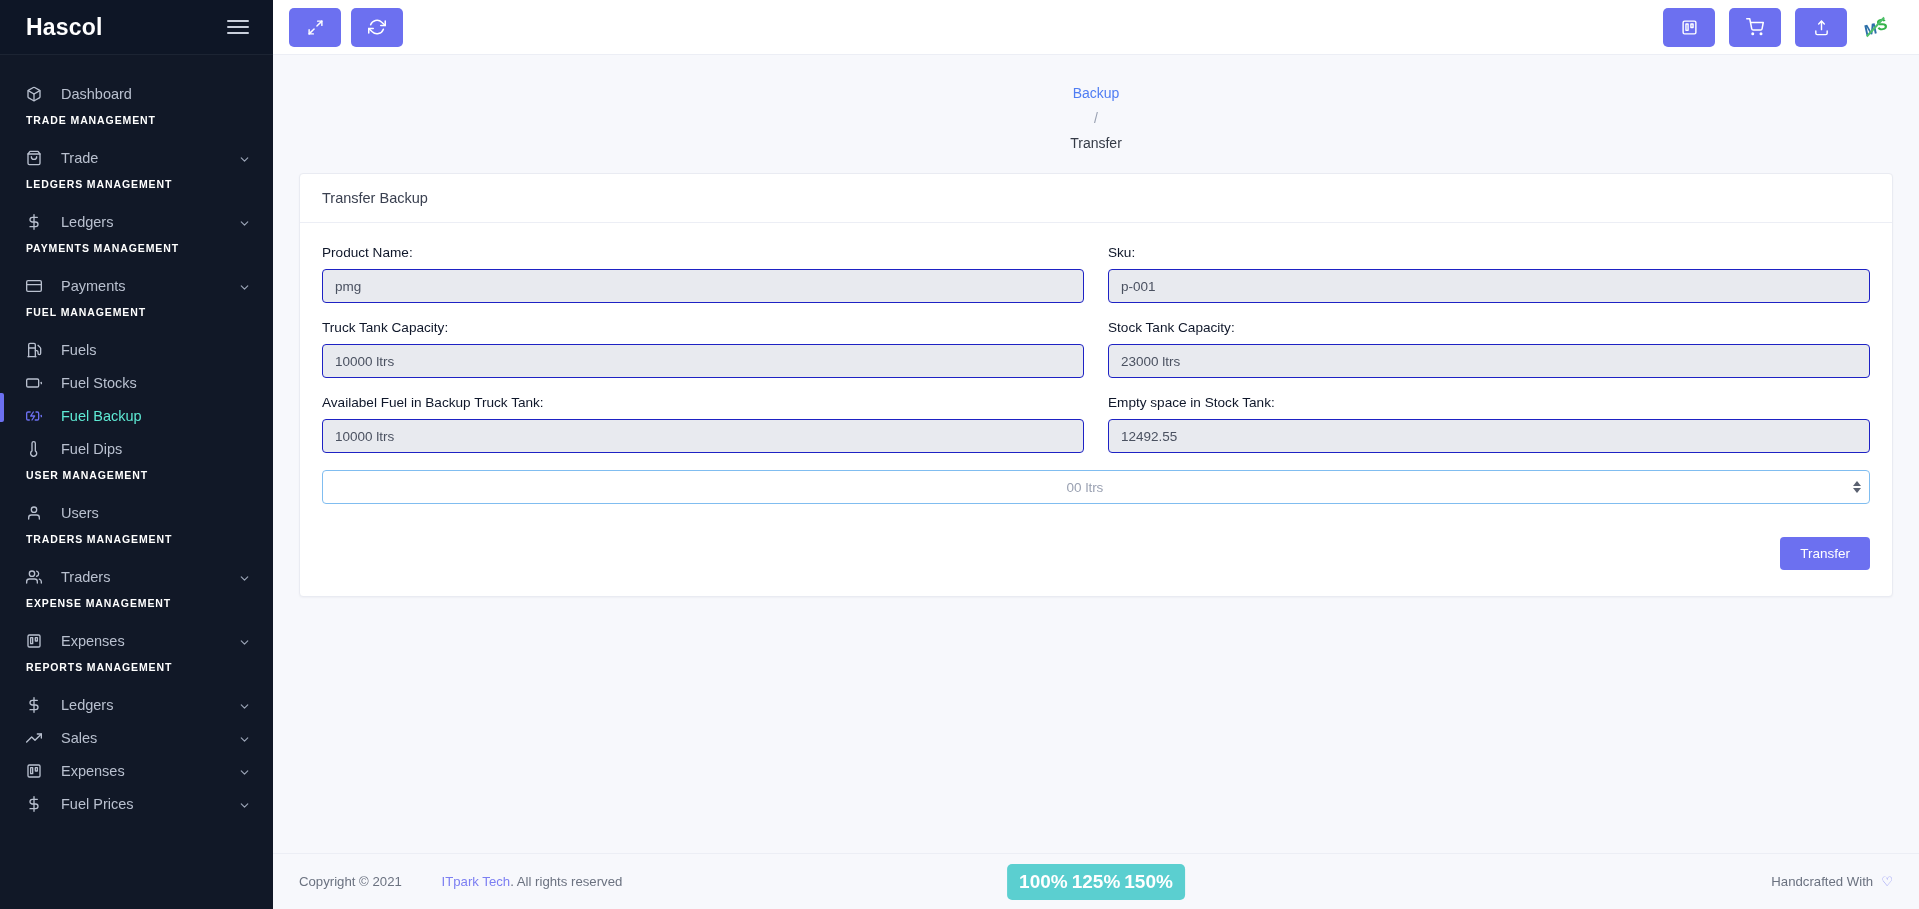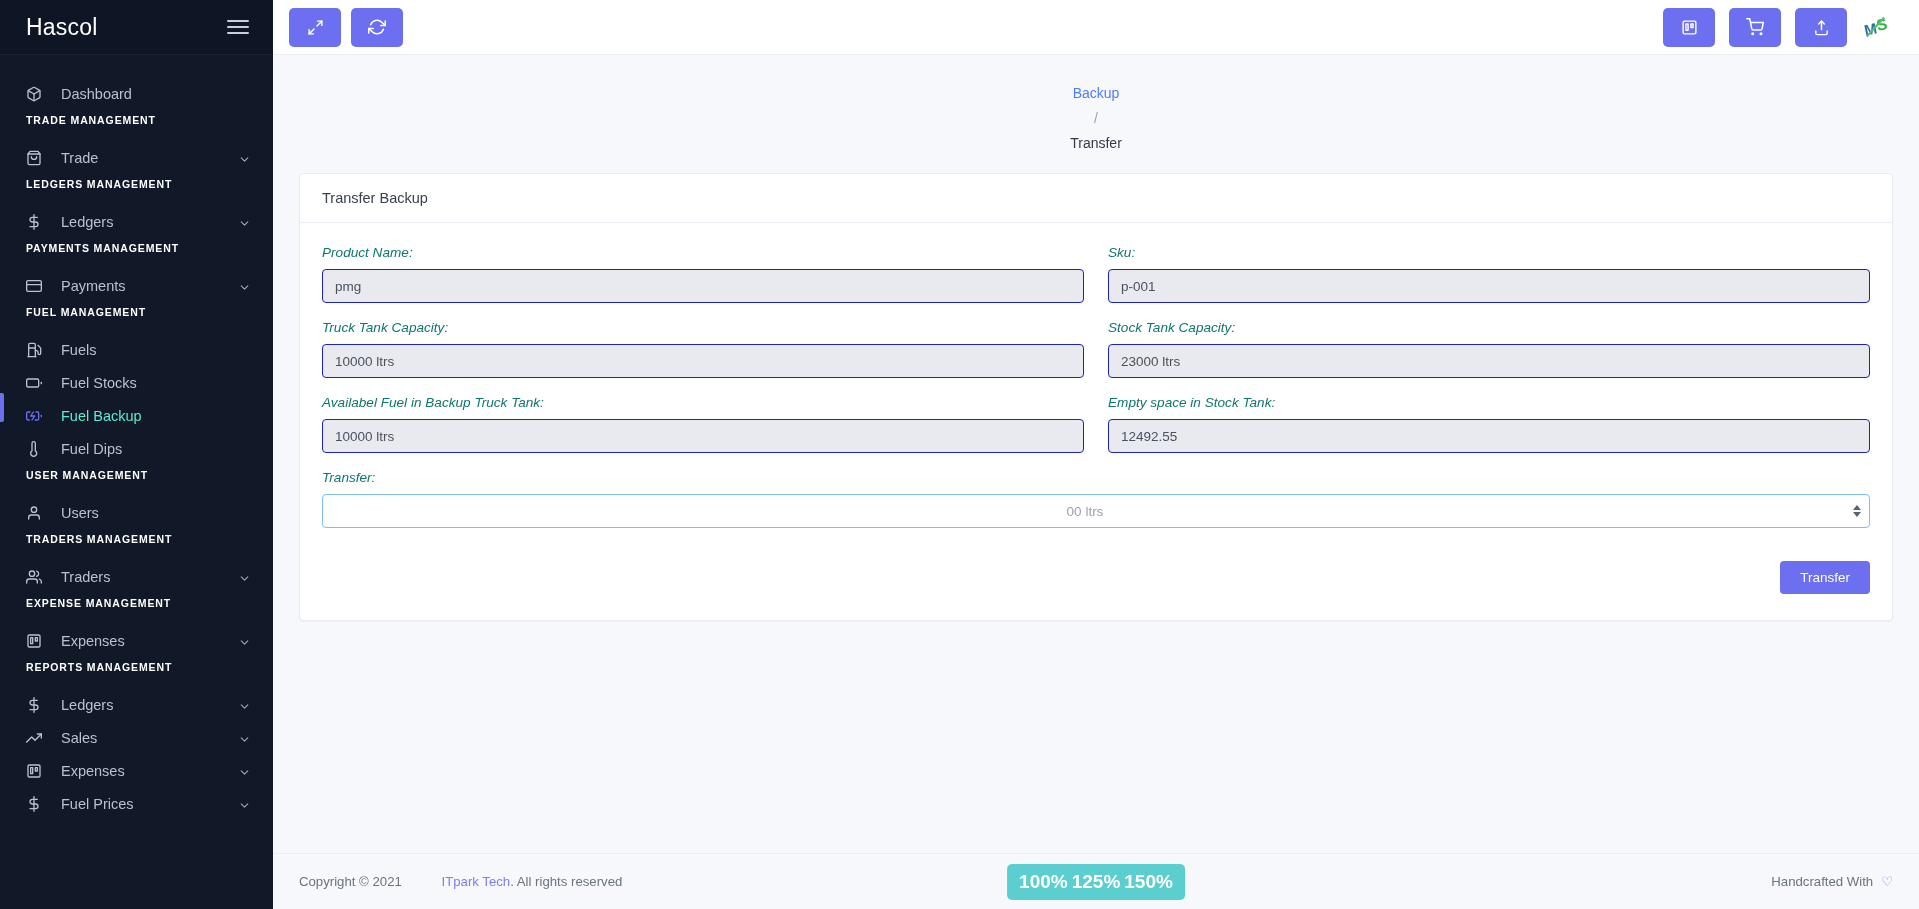--- a/index.html
+++ b/index.html
@@ -19,21 +19,21 @@
     overflow: hidden; position: relative;
   }
   .brand-row {
     height: 55px; min-height: 55px;
     display: flex; align-items: center; justify-content: space-between;
     padding: 0 24px 0 26px;
     border-bottom: 1px solid #1c2433;
     background: #0e1626;
   }
   .brand {
-    font-size: 23px; font-weight: 400; color: #ffffff; letter-spacing: .2px;
+    font-size: 23px; font-weight: 700; color: #ffffff; letter-spacing: .2px;
   }
   .hamburger { width: 22px; display: flex; flex-direction: column; gap: 4px; cursor: pointer; }
   .hamburger i { display: block; height: 2px; background: #c9cfdb; border-radius: 1px; }
 
   .nav { flex: 1; padding-top: 14px; overflow: hidden; }
   .nav-group-title {
     font-size: 10.5px; font-weight: 700; letter-spacing: .9px;
     color: #ffffff; padding: 12px 26px 7px 26px; text-transform: uppercase;
   }
   .nav-item {
@@ -87,21 +87,21 @@
   }
   .card-head {
     padding: 16px 22px; font-size: 14.5px; color: #3a4050;
     border-bottom: 1px solid #eceef5;
   }
   .card-body { padding: 22px 22px 26px 22px; }
 
   .grid { display: grid; grid-template-columns: 1fr 1fr; column-gap: 24px; row-gap: 0; }
   .field { margin-bottom: 17px; }
   .field.full { grid-column: 1 / -1; }
-  .f-label { font-size: 13.6px; color: #0f766e; display: block; margin-bottom: 9px; font-style: italic; }
+  .f-label { font-size: 13.6px; color: #0f172a; display: block; margin-bottom: 9px; }
   .f-input {
     width: 100%; height: 34px; border-radius: 4px;
     border: 1px solid #1e22c4; background: #e8eaef; color: #4a5160;
     font-size: 13.5px; font-family: "Liberation Sans", sans-serif;
     padding: 0 12px; outline: none;
   }
   .f-input[readonly] { cursor: default; }
   .f-number-wrap { position: relative; }
   .f-input.number {
     background: #ffffff; border: 1px solid #80bdf0; color: #3b414f; padding-right: 34px; text-align: center;
@@ -422,21 +422,20 @@
           <div class="grid" id="fields-grid">
               <div class="field"><label class="f-label">Product Name:</label><input class="f-input" type="text" readonly="readonly" value="pmg" style=""></div>
               <div class="field"><label class="f-label">Sku:</label><input class="f-input" type="text" readonly="readonly" value="p-001" style=""></div>
               <div class="field"><label class="f-label">Truck Tank Capacity:</label><input class="f-input" type="text" readonly="readonly" value="10000 ltrs" style=""></div>
               <div class="field"><label class="f-label">Stock Tank Capacity:</label><input class="f-input" type="text" readonly="readonly" value="23000 ltrs" style=""></div>
               <div class="field"><label class="f-label">Availabel Fuel in Backup Truck Tank:</label><input class="f-input" type="text" readonly="readonly" value="10000 ltrs" style=""></div>
               <div class="field"><label class="f-label">Empty space in Stock Tank:</label><input class="f-input" type="text" readonly="readonly" value="12492.55" style=""></div>
             </div>
 
           <div class="field full">
-            <label class="f-label">Transfer:</label>
             <div class="f-number-wrap">
               <input class="f-input number" type="text" placeholder="00 ltrs" style="">
               <span class="spinner">
                 <i class="up"></i>
                 <i class="dn"></i>
               </span>
             </div>
           </div>
 
           <div class="actions">

